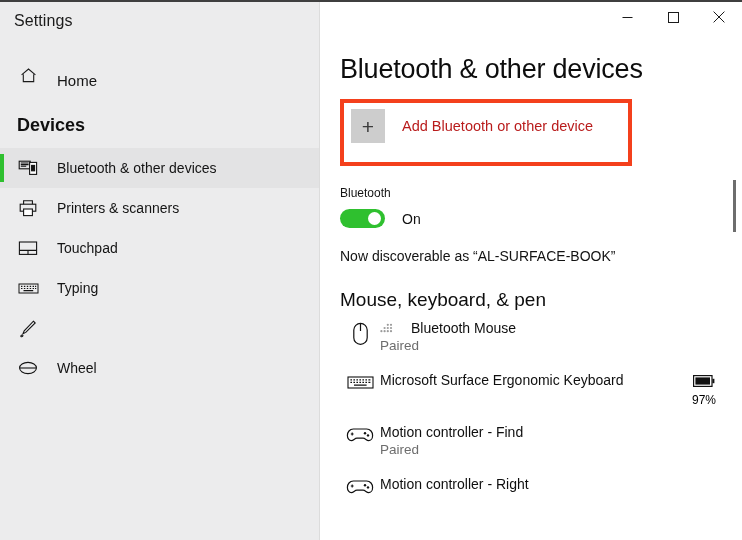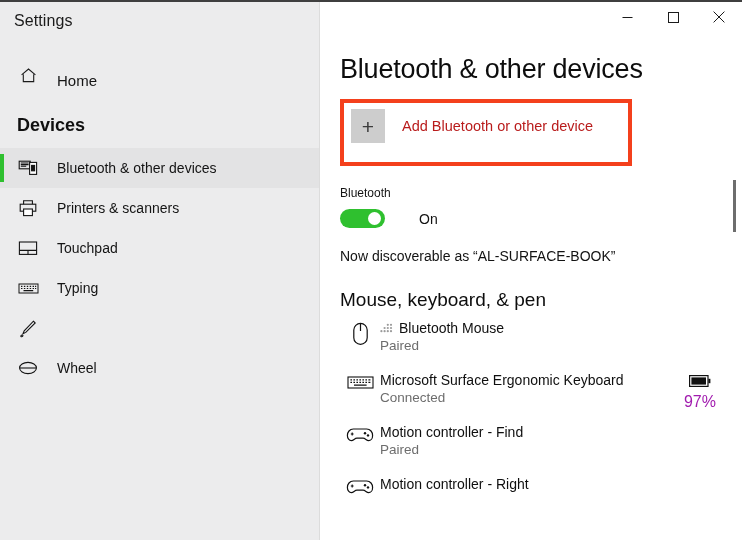--- a/index.html
+++ b/index.html
@@ -176,21 +176,21 @@
     color: #b91c1c;
   }
   .bt-heading {
     font-size: 12px;
     color: #131313;
     margin-top: 20px;
   }
   .toggle-row {
     display: flex;
     align-items: center;
-    gap: 34px;
+    gap: 17px;
     margin-top: 9px;
   }
   .toggle {
     width: 45px; height: 19px;
     border-radius: 10px;
     background: #2fc02f;
     position: relative;
     flex: 0 0 45px;
   }
   .toggle .knob {
@@ -226,37 +226,37 @@
     justify-content: center;
     padding-top: 3px;
     color: #111;
   }
   .device-text { padding-top: 1px; display: flex; flex-direction: column; }
   .device-name {
     font-size: 14px;
     color: #0f0f0f;
     display: flex;
     align-items: center;
-    gap: 6px;
+    gap: 18px;
   }
   .device-status {
     font-size: 13.5px;
     color: #6d6d6d;
     margin-top: 2px;
   }
   .battery {
     position: absolute;
     right: 26px;
     top: 2px;
     display: flex;
     flex-direction: column;
     align-items: center;
     gap: 2px;
   }
-  .battery-pct { font-size: 16px; color: #a21caf; }
+  .battery-pct { font-size: 12px; color: #000000; }
   .signal-glyph { display: inline-flex; align-items: flex-end; color: #9b9b9b; }
 
   
   .scroll-track {
     position: absolute;
     right: 3px;
     top: 38px;
     width: 3px;
     height: 502px;
     background: transparent;
@@ -441,21 +441,20 @@
           <span class="device-icon">
             <svg width="27" height="17" viewBox="0 0 27 17" fill="none" stroke="#111" stroke-width="1.1">
               <rect x="1" y="3" width="25" height="11"></rect>
               <path d="M3.4 5.8 H5 M6.4 5.8 H8 M9.4 5.8 H11 M12.4 5.8 H14 M15.4 5.8 H17 M18.4 5.8 H20 M21.4 5.8 H23.4
                        M3.4 8.4 H5 M6.4 8.4 H8 M9.4 8.4 H11 M12.4 8.4 H14 M15.4 8.4 H17 M18.4 8.4 H20 M21.4 8.4 H23.4
                        M7 11.2 H19.6" stroke-width="1.3"></path>
             </svg>
           </span>
           <span class="device-text">
             <span class="device-name">Microsoft Surface Ergonomic Keyboard</span>
-            <span class="device-status">Connected</span>
           </span>
           <span class="battery">
             <span>
               <svg width="22" height="12" viewBox="0 0 22 12">
                 <rect x="0.6" y="0.6" width="18.4" height="10.8" fill="none" stroke="#111" stroke-width="1.2"></rect>
                 <rect x="2.4" y="2.4" width="14.6" height="7.2" fill="#111"></rect>
                 <rect x="19.4" y="3.8" width="2" height="4.4" fill="#111"></rect>
               </svg>
             </span>
             <span class="battery-pct">97%</span>

